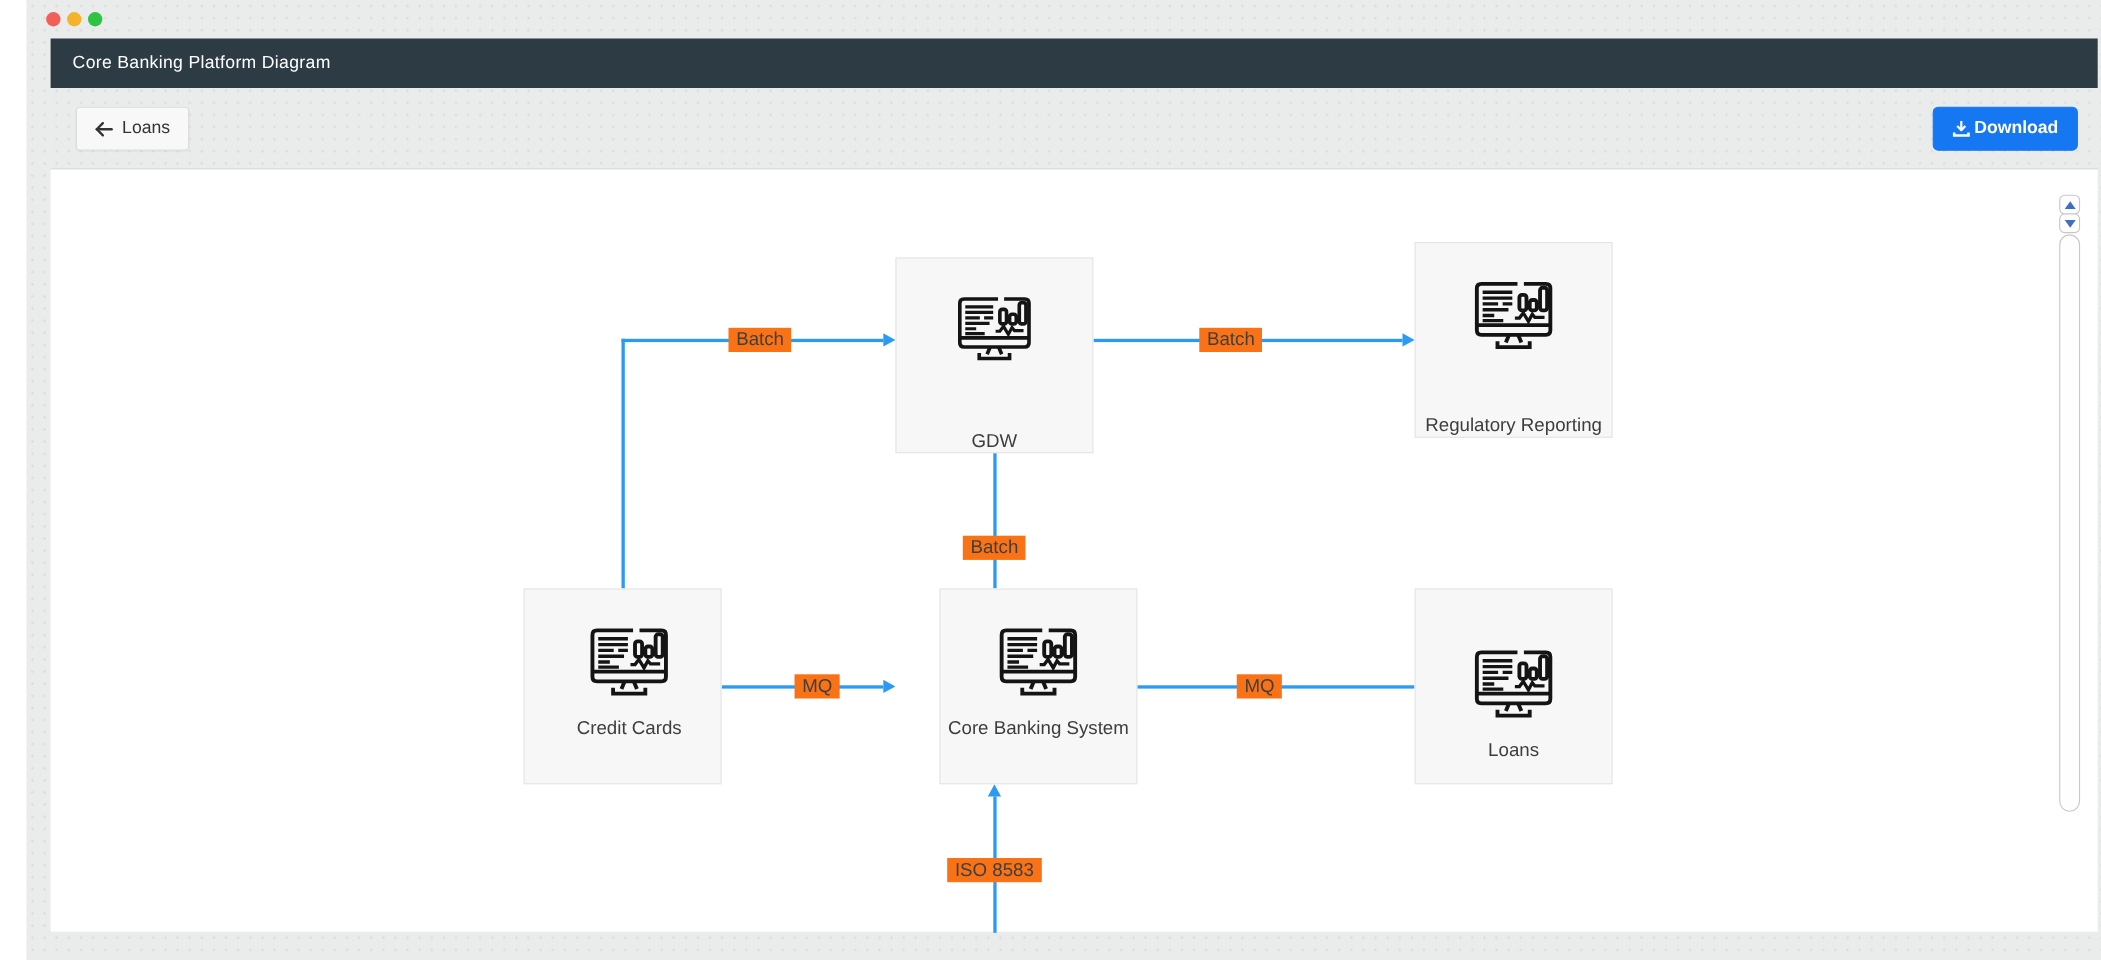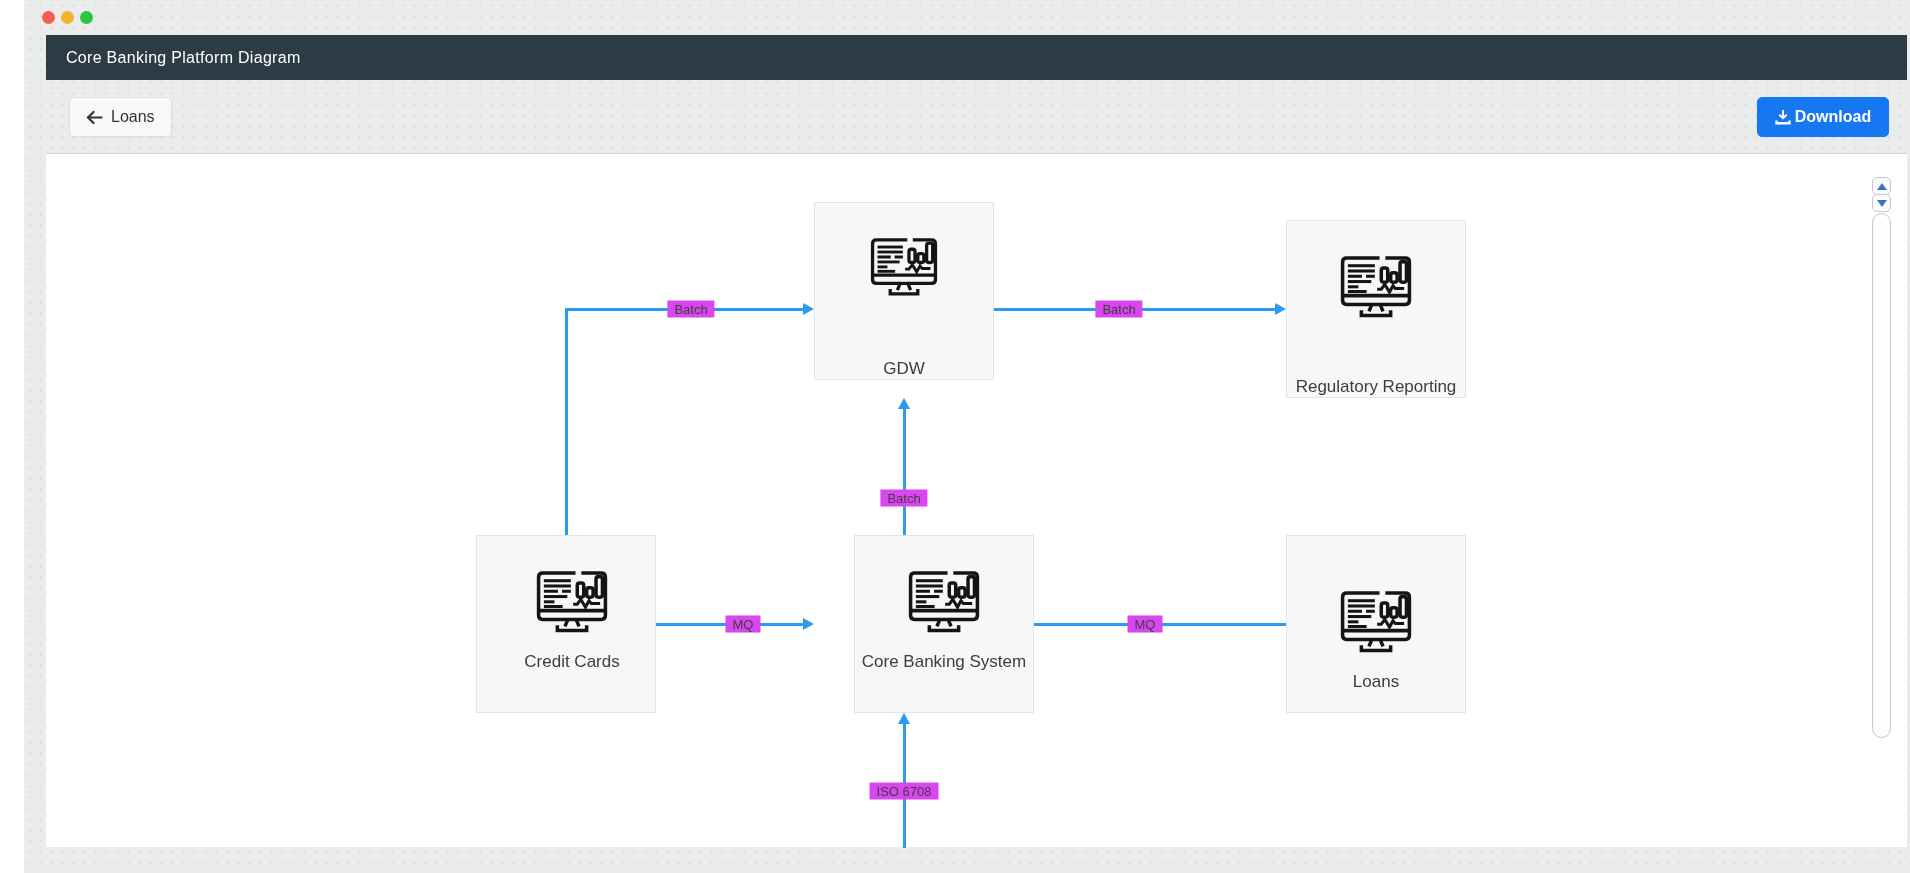--- a/index.html
+++ b/index.html
@@ -68,21 +68,21 @@
   
   .edge-line { position:absolute; background:#2b9af3; }
   .edge-line.h { height:3px; }
   .edge-line.v { width:3px; }
   .arrow { position:absolute; width:0; height:0; }
   .arrow.right { border-top:6px solid transparent; border-bottom:6px solid transparent; border-left:11px solid #2b9af3; }
   .arrow.left  { border-top:6px solid transparent; border-bottom:6px solid transparent; border-right:11px solid #2b9af3; }
   .arrow.up    { border-left:6px solid transparent; border-right:6px solid transparent; border-bottom:11px solid #2b9af3; }
   .edge-label {
     position:absolute; transform:translate(-50%,-50%);
-    background:#d946ef; padding:1px 7px; font-size:13px; color:#3f3f3f;
+    background:#f97316; padding:1px 7px; font-size:17px; color:#3f3f3f;
     white-space:nowrap;
   }
 
   
   .scroll-btn {
     position:absolute; left:1826px; width:19px; height:18px;
     background:#fdfdfd; border:1px solid #c7c7c7; border-radius:5px;
     display:flex; align-items:center; justify-content:center; cursor:pointer;
   }
   .scroll-btn.up   { top:23px; }
@@ -184,23 +184,23 @@
     <div class="edge-line h" style="left:610px; top:468.5px; width:147px;"></div>
     <div class="arrow right" style="left:757px; top:464px;"></div>
     <div class="edge-label" style="left:697px; top:470px;">MQ</div>
 
     <div class="arrow left" style="left:948px; top:464px;"></div>
     <div class="edge-line h" style="left:959px; top:468.5px; width:281px;"></div>
     <div class="edge-label" style="left:1099px; top:470px;">MQ</div>
 
     <div class="arrow up" style="left:852px; top:559px;"></div>
     <div class="edge-line v" style="left:856.5px; top:570px; height:124px;"></div>
-    <div class="edge-label" style="left:858px; top:637px;">ISO 6708</div>
-
-    <div class="node" style="left:768px; top:48px;gap:44px;">
+    <div class="edge-label" style="left:858px; top:637px;">ISO 8583</div>
+
+    <div class="node" style="left:768px; top:80px;gap:44px;">
       <svg class="node-icon">
           <use href="#monitor-icon"></use>
         </svg>
       <div class="node-label">GDW</div>
     </div>
 
     <div class="node" style="left:1240px; top:66px;justify-content:space-between;">
       <svg class="node-icon">
           <use href="#monitor-icon"></use>
         </svg>

